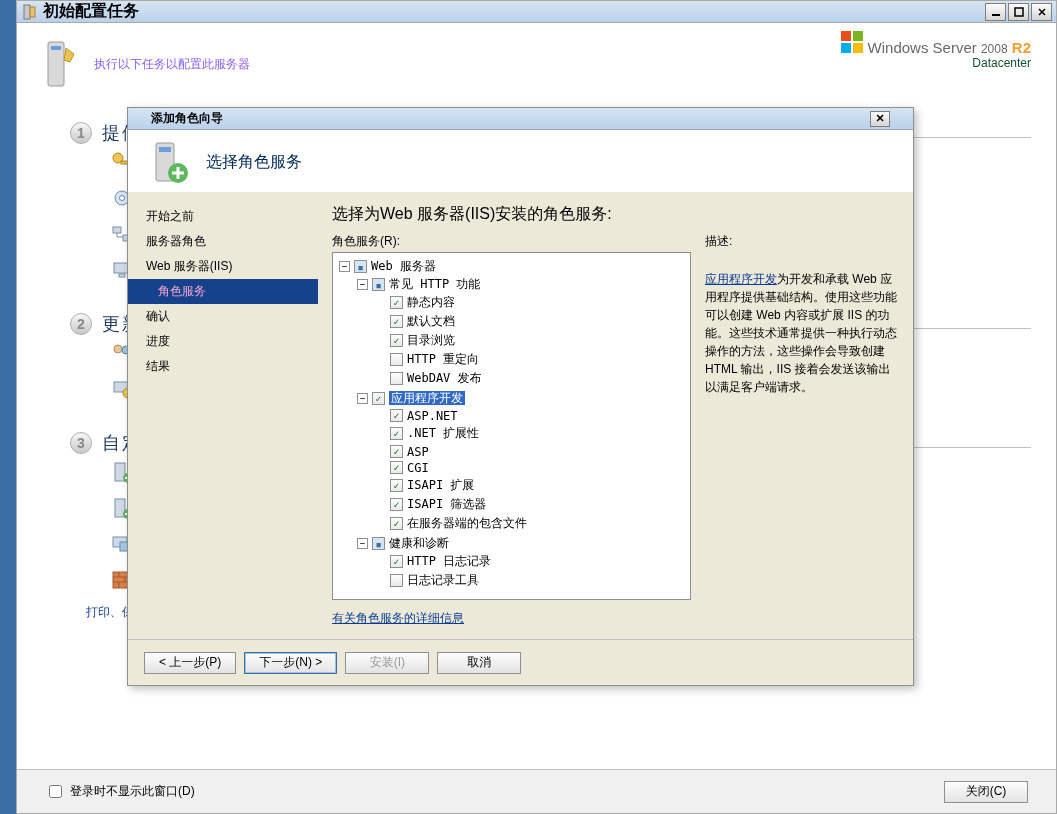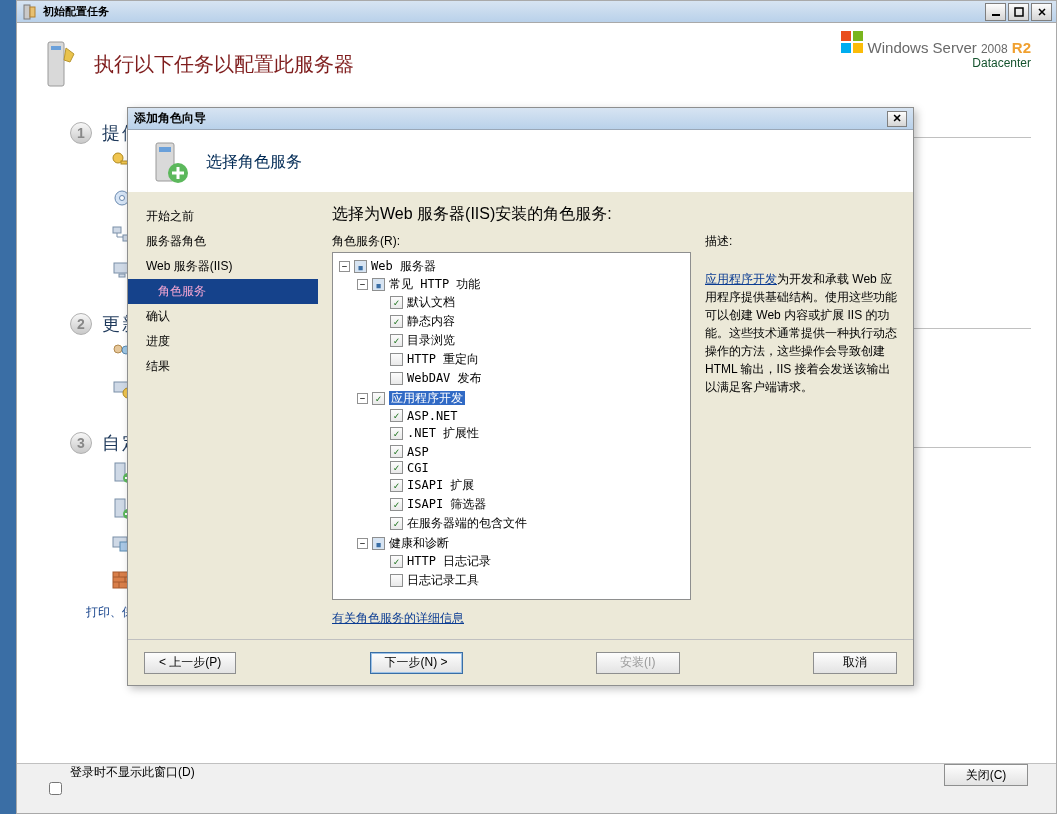--- a/index.html
+++ b/index.html
@@ -1,50 +1,50 @@
 <!DOCTYPE html>
 <html><head>
 <meta charset="utf-8">
 <style>
 html,body{margin:0;padding:0;height:100%;font-family:"Microsoft YaHei","SimSun",Tahoma,sans-serif;font-size:12px;background:#3a6ea5;color:#000;overflow:hidden}
 *{box-sizing:border-box}
 
 .win{position:absolute;left:16px;top:0;width:1041px;height:814px;background:#ece9d8;border:1px solid #a9a9a9}
 .titlebar{height:22px;background:linear-gradient(#d7e4f2,#b9d1ea);display:flex;align-items:center;padding:0 4px;border-bottom:1px solid #a9a9a9}
 .title-icon{width:16px;height:16px;margin-right:6px;display:inline-flex;align-items:center;justify-content:center}
-.title-text{flex:1;font-weight:bold;color:#000;font-size:11px}
+.title-text{flex:1;font-weight:bold;color:#000;font-size:16px}
 .ctrl-btns{display:flex;gap:2px}
 .ctrl-btn{width:21px;height:18px;background:linear-gradient(#fdfdfd,#d5d5d5);border:1px solid #7f7f7f;display:flex;align-items:center;justify-content:center;font-size:10px;cursor:pointer}
 .ctrl-btn svg{width:10px;height:10px}
 .client{position:absolute;left:0;top:22px;right:0;bottom:0;background:#fff}
 .hdr{height:82px;background:#fff;display:flex;align-items:center;padding:0 25px;border-bottom:0}
 .hdr-icon{width:38px;height:48px;margin-right:14px}
-.hdr-text{font-size:20px;color:#7f1d1d}
+.hdr-text{font-size:12px;color:#8b5cf6}
 .brand{position:absolute;right:25px;top:8px;text-align:right}
 .brand-line1{font-size:15px;color:#696969}
 .brand .ws{color:#696969}
 .brand .yr{color:#696969;font-size:12px}
 .brand .r2{color:#f0a030;font-weight:bold}
 .brand-line2{font-size:12px;color:#14532d}
 .content{position:absolute;left:25px;right:25px;top:90px;bottom:58px;background:#fff;overflow:hidden}
 .step{display:flex;align-items:center;margin:8px 0 4px 28px}
 .circle{width:22px;height:22px;border-radius:50%;background:linear-gradient(#f7f7f7,#c9c9c9);border:1px solid #b0b0b0;color:#888;display:flex;align-items:center;justify-content:center;font-weight:bold;margin-right:10px;font-size:14px}
 .step-label{font-size:18px;color:#1e395b;letter-spacing:2px}
 .step-row-line{border-top:1px solid #c0c0c0;margin-left:120px;margin-right:0;margin-top:-12px}
 .iconrow{display:flex;align-items:center;margin:12px 0 12px 68px;font-size:12px;color:#15428b}
 .iconrow .ic{width:24px;height:24px;margin-right:8px}
-.footer{position:absolute;left:0;right:0;bottom:0;height:50px;background:#f0f0f0;border-top:1px solid #c0c0c0;display:flex;padding:0 28px}
+.footer{position:absolute;left:0;right:0;bottom:0;height:44px;background:#f0f0f0;border-top:1px solid #c0c0c0;display:flex;align-items:center;padding:0 28px}
 .footer-check{margin-right:8px}
 .footer .btn{margin-left:auto}
 .btn{min-width:84px;height:22px;background:linear-gradient(#fdfdfd,#e3e3e3);border:1px solid #8e8f8f;padding:2px 14px;font-size:12px;cursor:pointer;display:inline-flex;align-items:center;justify-content:center}
 .btn[disabled]{color:#9a9a9a}
 .print-link{color:#15428b;margin:8px 0 0 44px;font-size:12px}
 
 .wizard{position:absolute;left:127px;top:107px;width:787px;height:579px;background:#ece9d8;border:1px solid #8e8f8f;box-shadow:3px 3px 8px rgba(0,0,0,.25);z-index:10}
-.wiz-title{height:22px;background:linear-gradient(#d7e4f2,#b9d1ea);display:flex;align-items:center;padding:0 6px;border-bottom:1px solid #9aa7b7}
+.wiz-title{height:22px;background:linear-gradient(#d7e4f2,#b9d1ea);display:flex;align-items:center;padding:0 23px;border-bottom:1px solid #9aa7b7}
 .wiz-title-text{font-weight:bold;flex:1}
 .wiz-close{width:20px;height:16px;background:linear-gradient(#fdfdfd,#d5d5d5);border:1px solid #7f7f7f;display:flex;align-items:center;justify-content:center;font-size:11px;font-weight:bold;cursor:pointer}
 .wiz-banner{height:64px;background:#fff;border-bottom:0;display:flex;align-items:center;padding:0 18px}
 .wiz-banner-icon{width:46px;height:46px;margin-right:14px}
 .wiz-banner-text{font-size:16px;color:#002a55}
 .wiz-body{position:absolute;left:0;right:0;top:84px;bottom:46px;display:flex}
 .wiz-nav{width:190px;background:#ece9d8;border-right:0;padding:12px 0}
 .wiz-nav-item{padding:4px 12px 4px 18px;font-size:12px;color:#000;cursor:pointer}
 .wiz-nav-item.indent{padding-left:30px}
 .wiz-nav-item.sel{background:#15428b;color:#f9a8d4}
@@ -62,21 +62,21 @@
 .cb.checked::before{content:"✓"}
 .cb.tri{background:#d7e4f2}
 .cb.tri::before{content:"■";color:#3a6ea5;font-size:7px;line-height:11px}
 .node-text{vertical-align:middle}
 .node-text.sel{background:#316ac5;color:#fff;padding:0 2px}
 .desc-col{width:194px}
 .desc-title{font-size:12px;margin-bottom:20px}
 .desc-body{font-size:12px;line-height:1.5}
 .desc-body a{color:#0b3c92;text-decoration:underline}
 .more-link{color:#0b3c92;text-decoration:underline;font-size:12px;margin-top:10px;cursor:pointer}
-.wiz-buttons{position:absolute;left:0;right:0;bottom:0;height:46px;background:#ece9d8;border-top:1px solid #c0c0c0;display:flex;align-items:center;justify-content:space-between;padding:0 16px;gap:8px}
+.wiz-buttons{position:absolute;left:0;right:0;bottom:0;height:46px;background:#ece9d8;border-top:1px solid #c0c0c0;display:flex;align-items:center;justify-content:flex-start;padding:0 16px;gap:8px}
 .flag-icon{display:inline-block;position:relative;width:22px;height:22px}
 .flag-icon .p1{position:absolute;left:0;top:0;width:10px;height:10px;background:#e94f1d}
 .flag-icon .p2{position:absolute;right:0;top:0;width:10px;height:10px;background:#7ab51d}
 .flag-icon .p3{position:absolute;left:0;bottom:0;width:10px;height:10px;background:#00adef}
 .flag-icon .p4{position:absolute;right:0;bottom:0;width:10px;height:10px;background:#fbbc09}
 .srv-icon rect.body{fill:#d9d9d9;stroke:#9a9a9a}
 </style>
 </head>
 <body>
 
@@ -264,22 +264,22 @@
       <div class="wiz-prompt">选择为Web 服务器(IIS)安装的角色服务:</div>
       <div class="wiz-two">
         <div style="flex:1;display:flex;flex-direction:column;min-height:0">
           <div class="tree-lbl">角色服务(R):</div>
           <div class="tree">
             <ul>
               <li><span class="toggle">−</span><span class="cb tri"></span><span class="node-text">Web 服务器</span>
                 <ul>
                   <li><span class="toggle">−</span><span class="cb tri"></span><span class="node-text">常见 HTTP 功能</span>
                     <ul>
+                      <li><span class="spacer-t"></span><span class="cb checked"></span><span class="node-text">静态内容</span></li>
                       <li><span class="spacer-t"></span><span class="cb checked"></span><span class="node-text">默认文档</span></li>
-                      <li><span class="spacer-t"></span><span class="cb checked"></span><span class="node-text">静态内容</span></li>
                       <li><span class="spacer-t"></span><span class="cb checked"></span><span class="node-text">目录浏览</span></li>
                       <li><span class="spacer-t"></span><span class="cb"></span><span class="node-text">HTTP 重定向</span></li>
                       <li><span class="spacer-t"></span><span class="cb"></span><span class="node-text">WebDAV 发布</span></li>
                     </ul>
                   </li>
                   <li><span class="toggle">−</span><span class="cb checked"></span><span class="node-text sel">应用程序开发</span>
                     <ul>
                       <li><span class="spacer-t"></span><span class="cb checked"></span><span class="node-text">ASP.NET</span></li>
                       <li><span class="spacer-t"></span><span class="cb checked"></span><span class="node-text">.NET 扩展性</span></li>
                       <li><span class="spacer-t"></span><span class="cb checked"></span><span class="node-text">ASP</span></li>

